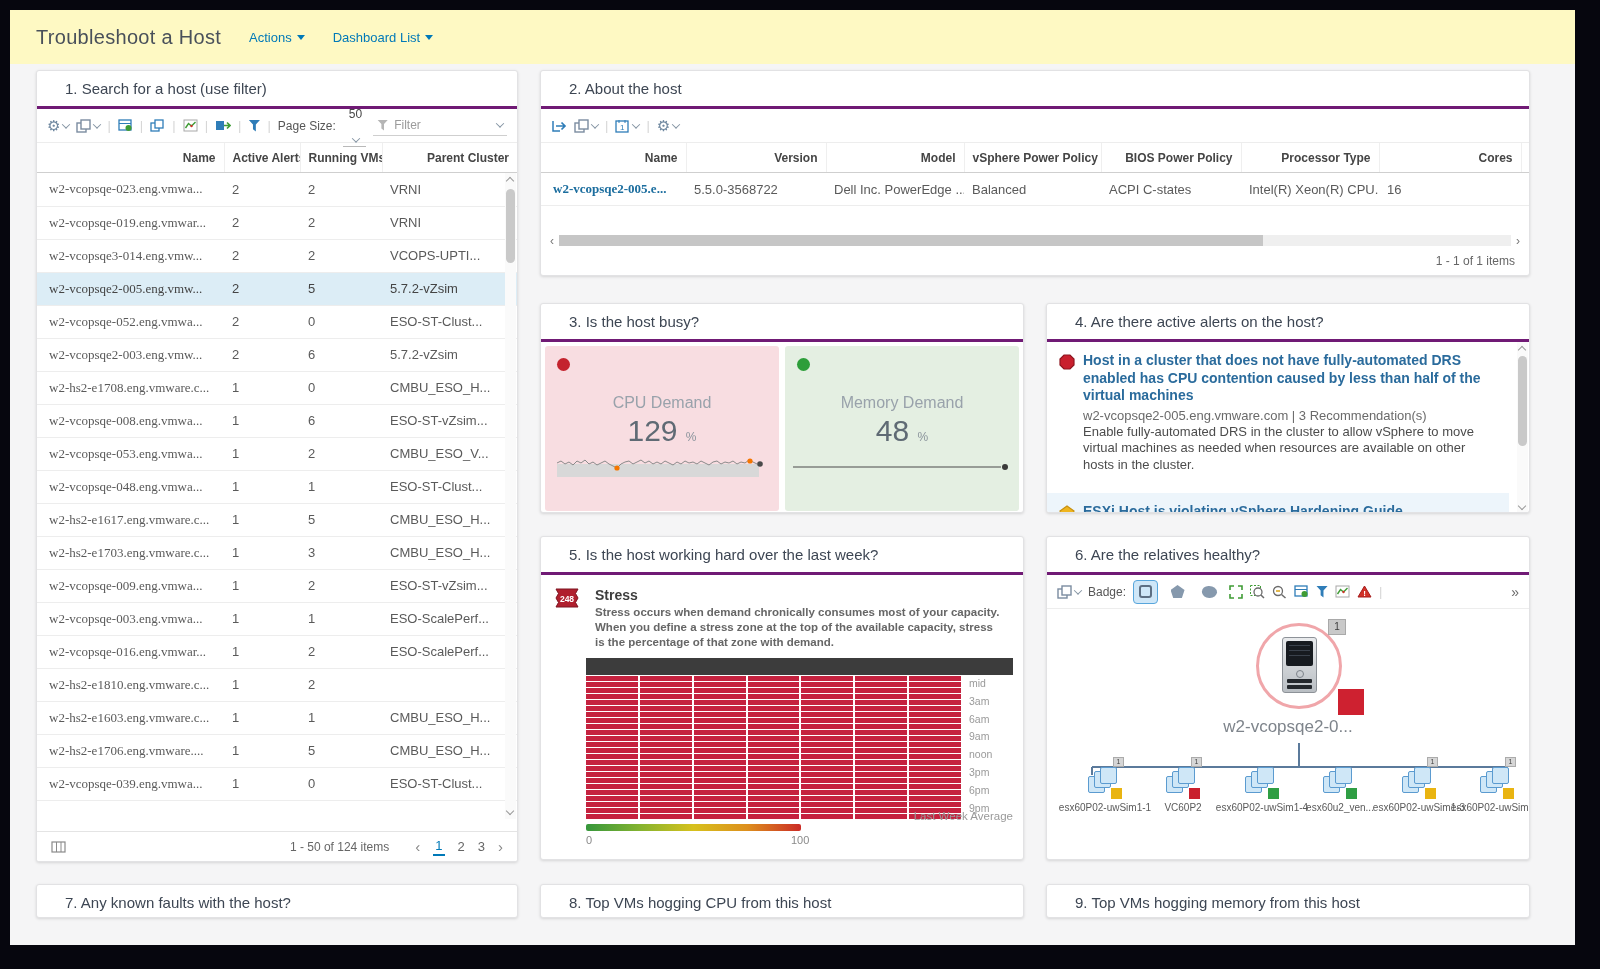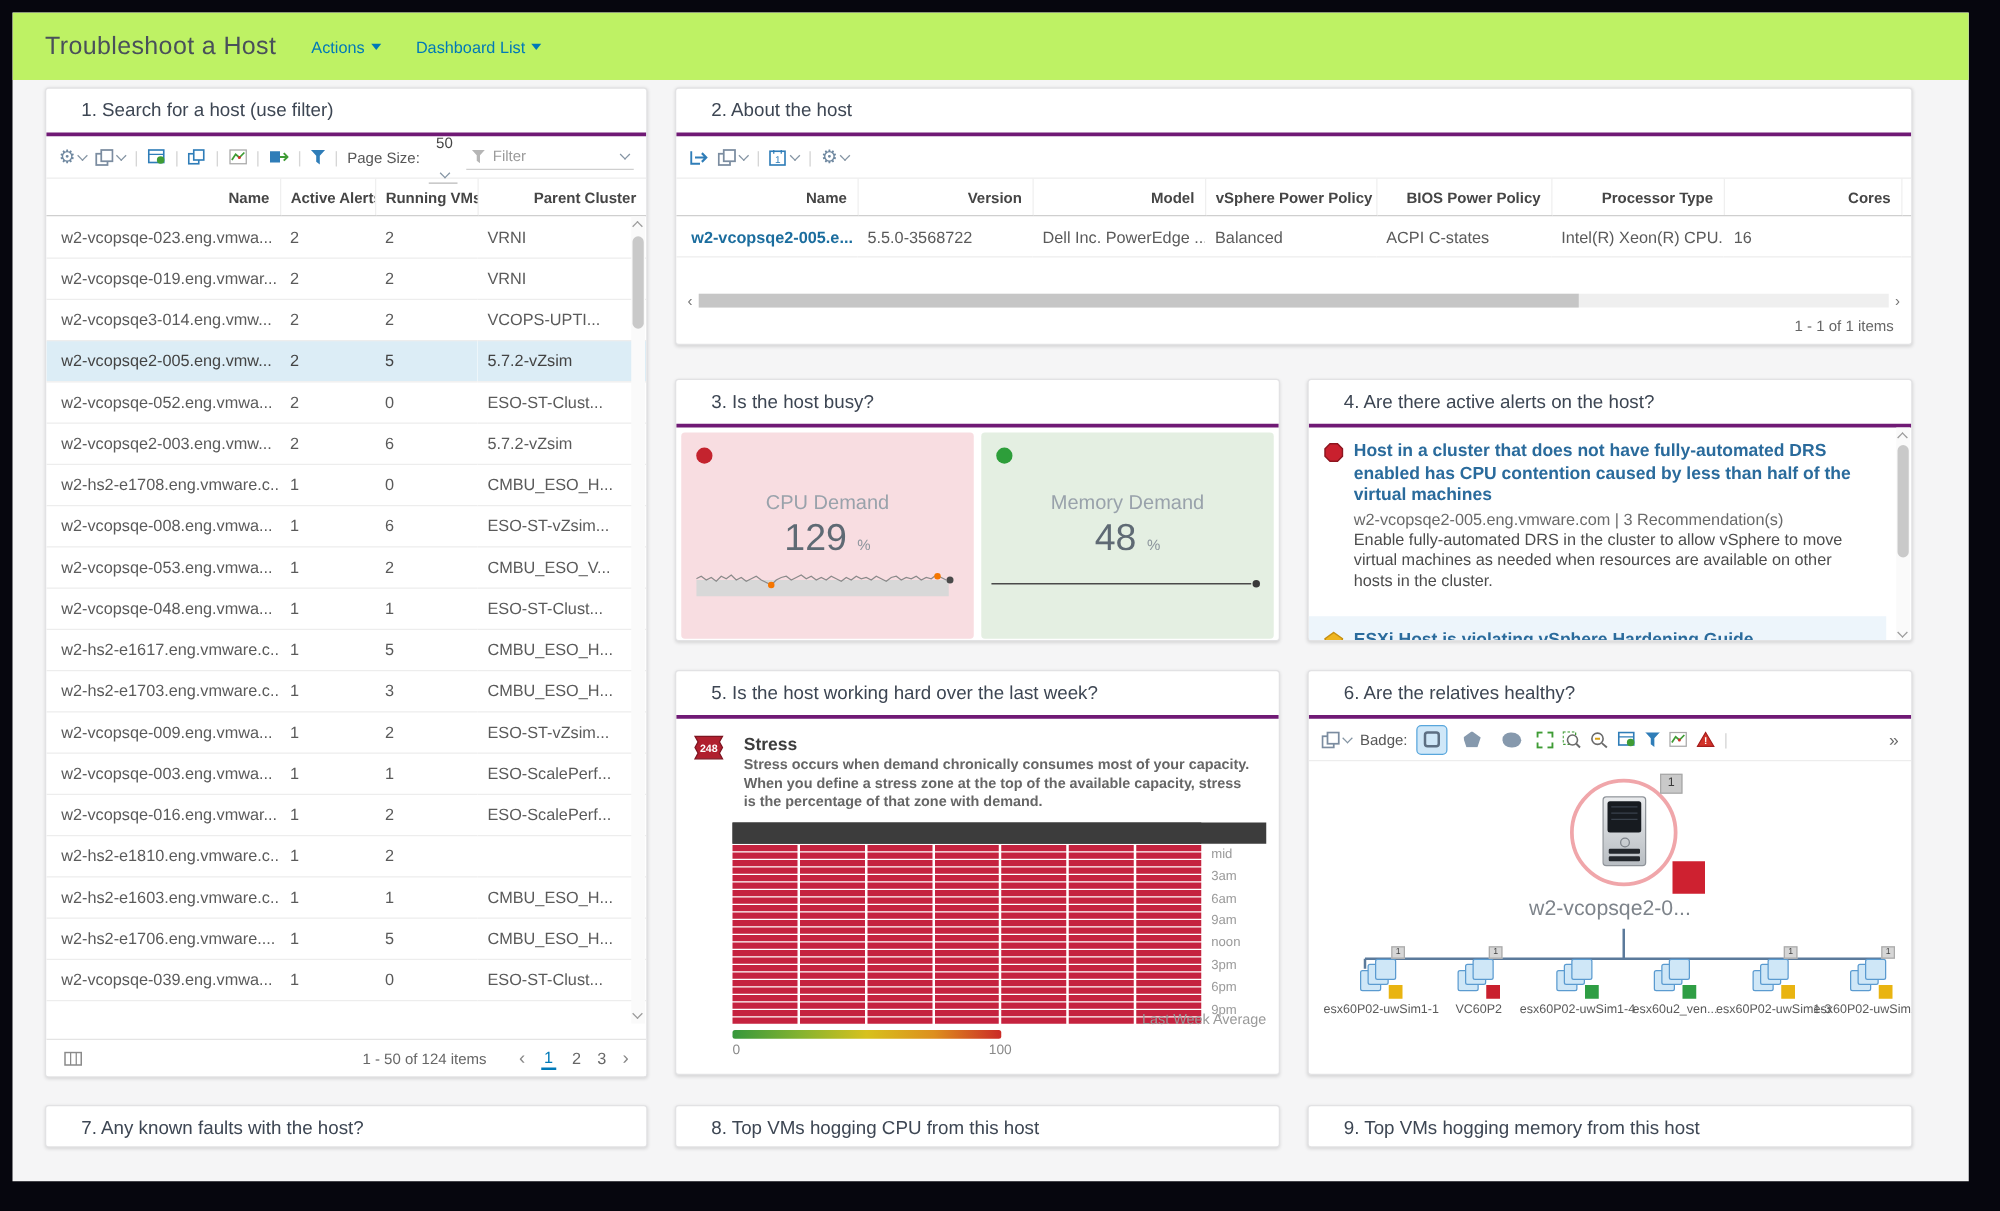--- a/index.html
+++ b/index.html
@@ -1,40 +1,40 @@
 <!DOCTYPE html>
 <html><head>
 <meta charset="utf-8">
 <style>
   * { box-sizing: border-box; margin: 0; padding: 0; }
   html,body { width:1600px; height:969px; }
   body { position:relative; background:#06060e; font-family:"Liberation Sans",sans-serif; overflow:hidden; }
   .app { position:absolute; left:10px; top:10px; width:1565px; height:935px; background:#f5f5f6; overflow:hidden; }
 
   
-  .page-header { height:54px; background:#bef264; display:flex; align-items:center; padding-left:26px; }
+  .page-header { height:54px; background:#fef9c3; display:flex; align-items:center; padding-left:26px; }
   .page-title { font-size:20px; color:#49505a; letter-spacing:.3px; }
   .hdr-link { margin-left:28px; font-size:13px; color:#0079b8; cursor:pointer; display:flex; align-items:center; gap:5px; }
   .caret { width:0; height:0; border-left:4px solid transparent; border-right:4px solid transparent; border-top:5px solid #0079b8; display:inline-block; }
 
   
   .widget { position:absolute; background:#fff; border:1px solid #e2e2e4; border-radius:3px; box-shadow:0 1px 3px rgba(0,0,0,.13); overflow:hidden; }
   .w-head { padding:9px 28px; font-size:15px; color:#3d4653; border-bottom:3px solid #701a75; white-space:nowrap; }
   .wtoolbar { display:flex; align-items:center; gap:7px; padding:0 10px; height:34px; border-bottom:1px solid #ededed; font-size:12px; color:#565656; }
   .tbtn { display:inline-flex; align-items:center; gap:3px; cursor:pointer; }
   .sep { color:#d6d6d6; font-size:13px; }
   .chev { width:6px; height:6px; border-right:1.4px solid #8494a3; border-bottom:1.4px solid #8494a3; transform:rotate(45deg) translate(-1px,-1px); display:inline-block; }
   .gear { font-size:15px; color:#6f88a0; line-height:1; }
 
   
   table { border-collapse:collapse; table-layout:fixed; width:100%; }
   th { text-align:right; font-size:12px; color:#454545; font-weight:bold; padding:8px 8px 7px 8px; border-bottom:1px solid #cfcfcf; border-left:1px solid #efefef; white-space:nowrap; overflow:hidden; }
   th:first-child { border-left:none; padding-left:12px; }
   td { font-size:13px; color:#5a5a5a; padding:0 8px; height:33px; border-bottom:1px solid #ededed; white-space:nowrap; overflow:hidden; }
-  td:first-child { padding-left:12px; }
+  td:first-child { padding-left:12px;font-family:Liberation Serif, serif; }
   tr.sel td { background:#dcedf6; color:#444; }
 
   
   #w-search .tbody-wrap { height:646px; overflow:hidden; position:relative; }
   .pagesize-select { display:flex; align-items:center; gap:16px; border-bottom:1px solid #b9b9b9; padding:2px 4px 3px 6px; color:#454545;flex-direction:column; }
   .filter-box { flex:1; display:flex; align-items:center; gap:6px; border-bottom:1px solid #cfcfcf; padding:3px 4px; color:#9b9b9b; }
   .funnel { width:12px; height:12px; background:#2f7db8; clip-path:polygon(0 0,100% 0,62% 42%,62% 100%,38% 82%,38% 42%); }
   .funnel.gray { background:#b5b5b5; width:11px; height:11px; }
   .w-foot { position:absolute; left:0; right:0; bottom:0; height:30px; border-top:1px solid #e4e4e4; display:flex; align-items:center; padding:0 14px; font-size:12px; color:#666; background:#fff; }
   .pager { display:flex; align-items:center; gap:13px; margin-left:26px; font-size:13px; color:#666; }

